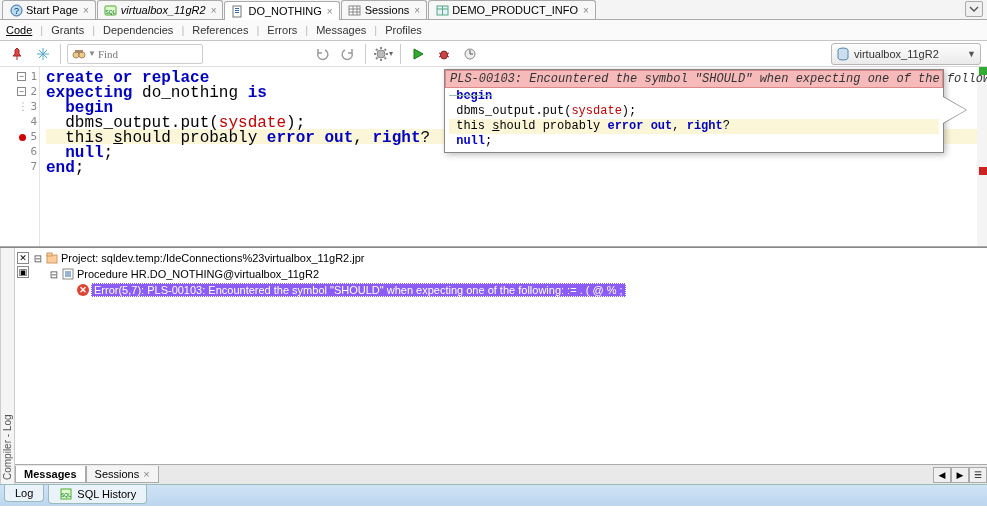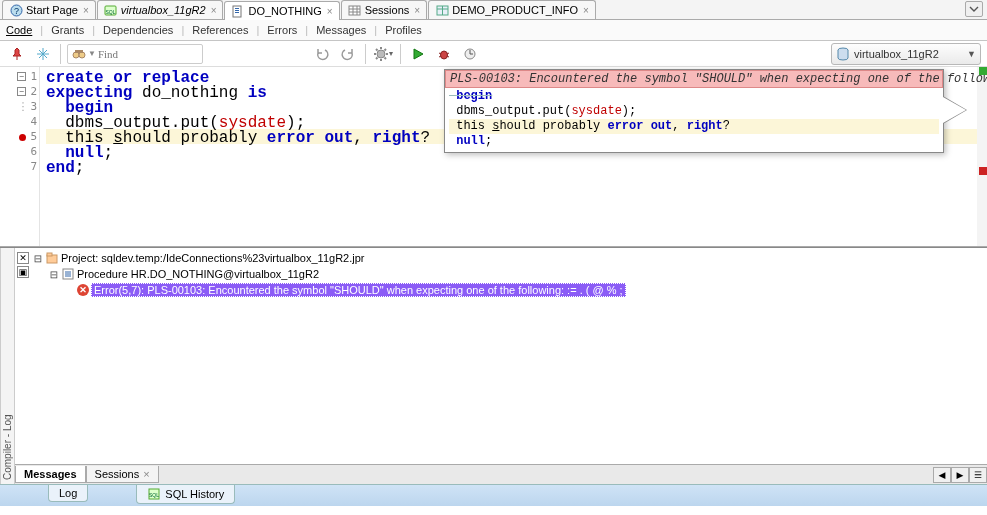--- a/index.html
+++ b/index.html
@@ -72,21 +72,21 @@
 .side-label { writing-mode: vertical-rl; transform: rotate(180deg); font-size: 10px; color: #555; padding: 4px 1px; border-right: 1px solid #ccc; background:#f4f4f4; }
 
 .panel-tabs { display:flex; height:20px; border-top:1px solid #aaa; background:#e9e9e9; align-items:center; position:relative;}
 .panel-tabs .pt { padding:2px 8px; border:1px solid #aaa; border-top:none; background:#f4f4f4; cursor:pointer; display:flex; gap:4px; align-items:center;}
 .panel-tabs .pt.active { background:#fff; font-weight:bold; }
 .panel-tabs .navbtns { margin-left:auto; display:flex; gap:0; }
 .panel-tabs .nb { width:18px; height:16px; border:1px solid #aaa; background:#f0f0f0; display:flex; align-items:center; justify-content:center; font-size:9px; }
 
 
 .bottom-tabs { height: 22px; background: linear-gradient(#cfe3f6,#bcd6ee); border-top:1px solid #9bb; display:flex; align-items:flex-start; padding-left:4px; }
-.bottom-tabs .bt { padding: 2px 10px; border:1px solid #9bb; border-top:none; background:#eaf2fa; border-radius: 0 0 4px 4px; margin-right:4px; cursor:pointer; display:flex; gap:4px; align-items:center;margin-left:44px;}
+.bottom-tabs .bt { padding: 2px 10px; border:1px solid #9bb; border-top:none; background:#eaf2fa; border-radius: 0 0 4px 4px; margin-right:4px; cursor:pointer; display:flex; gap:4px; align-items:center;}
 
 svg { pointer-events: none; }
 </style>
 </head>
 <body>
 
 <div class="top-tabs">
   <div class="tab">
     <span class="ico">
         <svg width="13" height="13">

